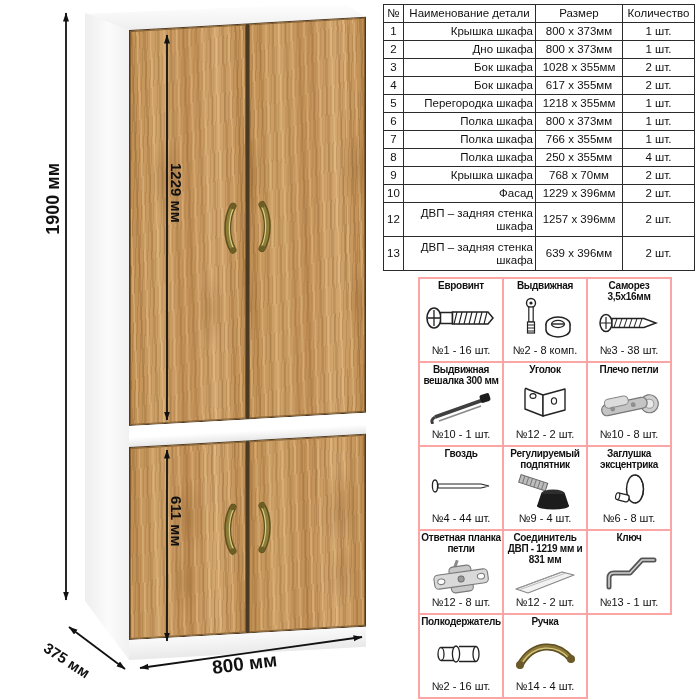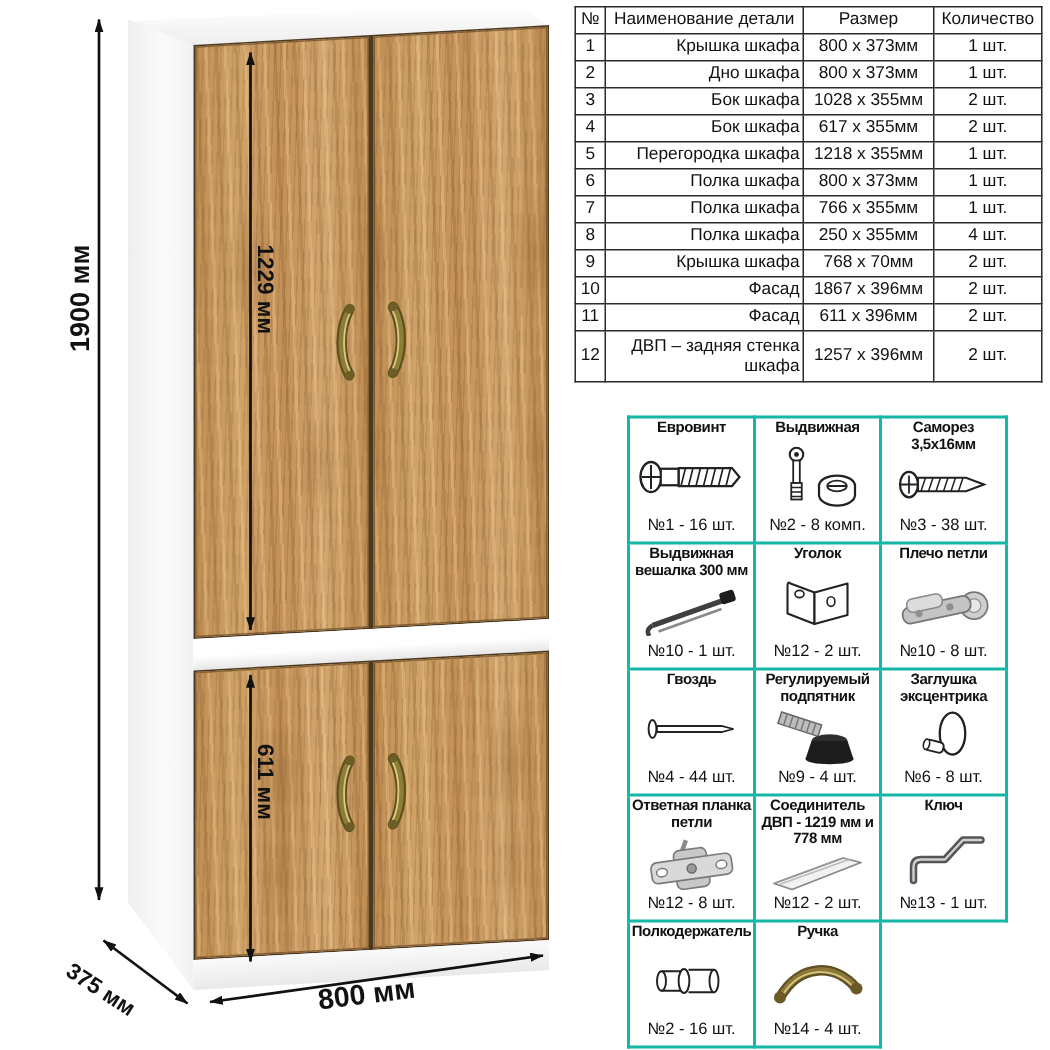--- a/index.html
+++ b/index.html
@@ -54,21 +54,21 @@
   .parts-table th,.parts-table td{border:1px solid #2b2b2b;padding:0 2px;line-height:13px;
      font-weight:normal;overflow:hidden;}
   .parts-table th{height:17px;text-align:center;}
   .parts-table td{height:17px;text-align:center;}
   .parts-table td.nm{text-align:right;padding-left:3px;}
   .parts-table tr.dbl td{height:33px;}
 
   
   .hw-table{position:absolute;left:418px;top:277px;border-collapse:collapse;
      table-layout:fixed;width:240px;}
-  .hw-table td{width:80px;height:80px;border:2px solid #14b8a6;vertical-align:top;
+  .hw-table td{width:80px;height:80px;border:2px solid #fca5a5;vertical-align:top;
      padding:1px;text-align:center;}
   .hw-table td.hw-none{border:none;}
   .hwc{display:flex;flex-direction:column;align-items:center;height:76px;}
   .hw-name{font-size:10px;font-weight:bold;line-height:11px;letter-spacing:-.3px;}
   .hw-icon{flex:1;display:flex;align-items:center;justify-content:center;min-height:0;}
   .hw-count{font-size:11px;font-weight:normal;line-height:12px;margin-top:auto;}
 </style>
 </head>
 <body>
 
@@ -204,33 +204,33 @@
         </tr>
     <tr>
           <td>9</td>
           <td class="nm">Крышка шкафа</td>
           <td>768 х 70мм</td>
           <td>2 шт.</td>
         </tr>
     <tr>
           <td>10</td>
           <td class="nm">Фасад</td>
-          <td>1867 х 396мм</td>
-          <td>2 шт.</td>
-        </tr>
-    <tr>
-          <td>11</td>
-          <td class="nm">Фасад</td>
-          <td>611 х 396мм</td>
+          <td>1229 х 396мм</td>
           <td>2 шт.</td>
         </tr>
     <tr class="dbl">
           <td>12</td>
           <td class="nm">ДВП – задняя стенка шкафа</td>
           <td>1257 х 396мм</td>
+          <td>2 шт.</td>
+        </tr>
+    <tr class="dbl">
+          <td>13</td>
+          <td class="nm">ДВП – задняя стенка шкафа</td>
+          <td>639 х 396мм</td>
           <td>2 шт.</td>
         </tr>
   </tbody>
     </table>
 
   <table class="hw-table">
     <tbody>
         <tr>
       <td>
             <div class="hwc">
@@ -390,21 +390,21 @@
               <ellipse cx="55" cy="23" rx="3.6" ry="2.8" fill="#fff" stroke="#7a7a7a" stroke-width="1"></ellipse>
               <circle cx="35" cy="23" r="3" fill="#9a9a9a" stroke="#6a6a6a" stroke-width="1"></circle>
             </g>
           </svg>
               </div>
         <div class="hw-count">№12 - 8 шт.</div>
       </div>
           </td>
       <td>
             <div class="hwc">
-        <div class="hw-name">Соединитель ДВП - 1219 мм и 778 мм</div>
+        <div class="hw-name">Соединитель ДВП - 1219 мм и 831 мм</div>
         <div class="hw-icon">
           <svg width="70" height="28" viewBox="0 0 70 28">
             <path d="M6,22 L52,5 L64,8 L18,26 Z" fill="#f2f2f2" stroke="#888" stroke-width="1.2" stroke-linejoin="round"></path>
             <path d="M10,22.5 L56,6" stroke="#bbb" stroke-width="1"></path>
             <path d="M6,22 L52,5" stroke="#999" stroke-width="1"></path>
           </svg>
               </div>
         <div class="hw-count">№12 - 2 шт.</div>
       </div>
           </td>

